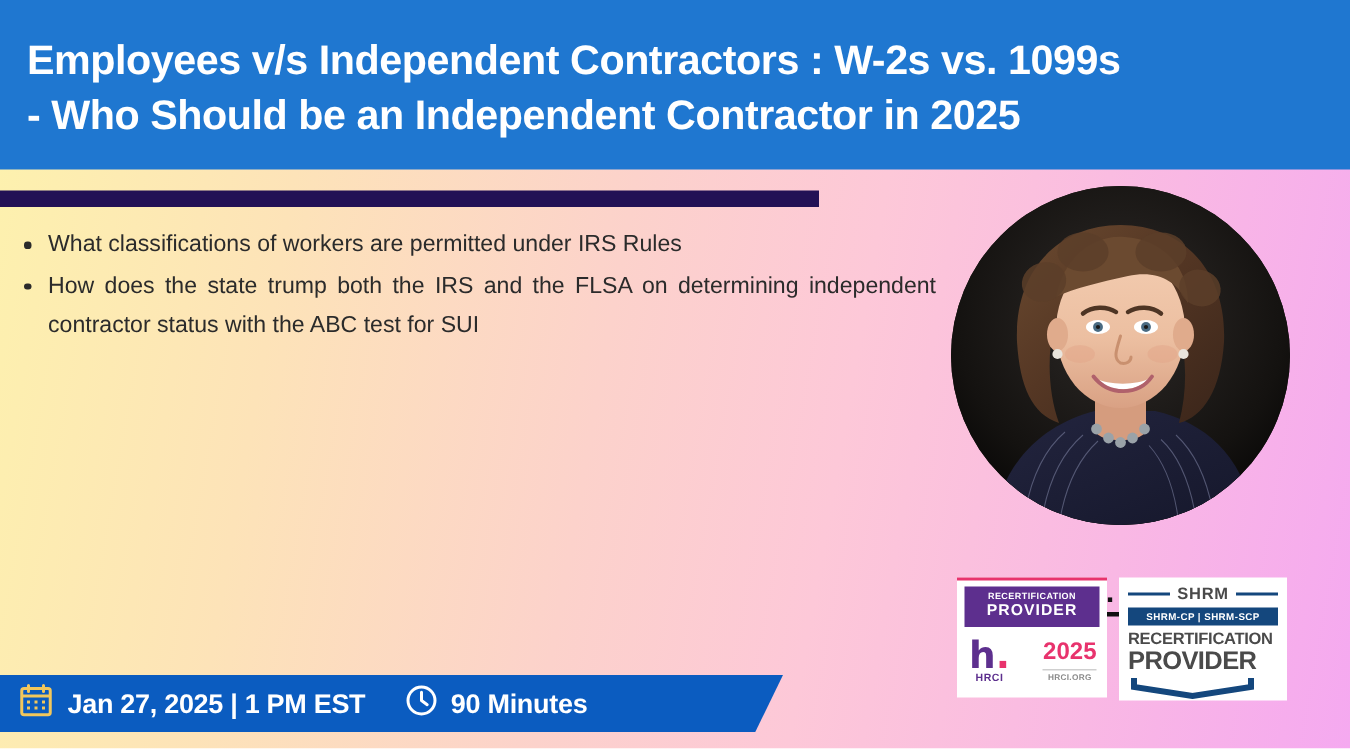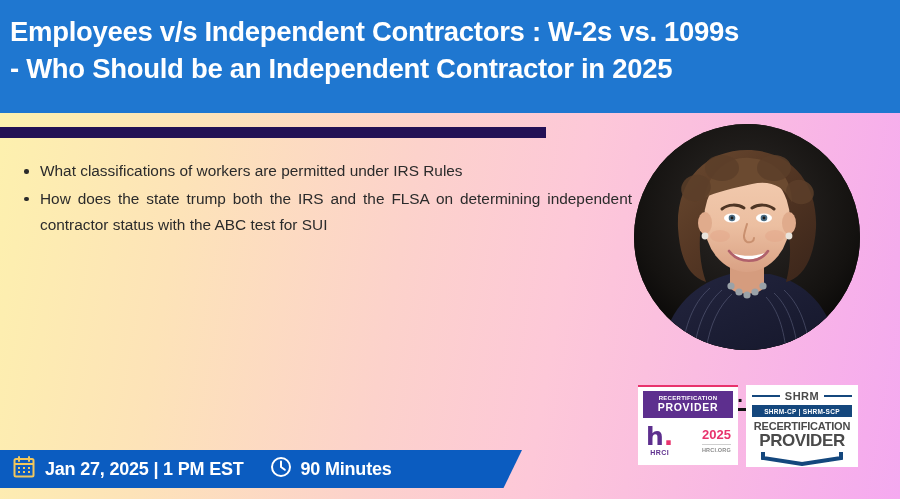--- a/index.html
+++ b/index.html
@@ -30,40 +30,40 @@
     box-sizing: border-box;
     padding: 10px 12px 0 6px;
   }
   .header-title {
     color: #ffffff;
     font-size: 27.5px;
     font-weight: bold;
     line-height: 1.33;
     letter-spacing: -0.3px;
     white-space: pre-line;
-    margin: 4px;
+    margin: 12px;
   }
 
   
   .navy-rule {
     position: absolute;
     left: 0;
     top: 127px;
     width: 546px;
     height: 11px;
     background: #231155;
   }
 
   
   .bullets {
     position: absolute;
     left: 12px;
     top: 150px;
     width: 612px;
-    margin: 8px;
+    margin: 0;
     padding: 0;
     list-style: none;
   }
   .bullets li {
     position: relative;
     padding-left: 20px;
     font-size: 15.4px;
     color: #2b2b2b;
     line-height: 1.73;
     text-align: justify;
@@ -153,32 +153,32 @@
   .hrci-h {
     font-size: 25px;
     font-weight: bold;
     line-height: 0.85;
     color: #5d2f8e;
     font-family: "DejaVu Sans", sans-serif;
   }
   .hrci-h .dot { color: #e8336d; }
   .hrci-word { font-size: 7px; font-weight: bold; color: #5d2f8e; letter-spacing: 0.4px; margin-top: 2px; }
   .hrci-right { text-align: center; }
-  .hrci-year { font-size: 13px; font-weight: bold; color: #e8336d; line-height: 1; }
+  .hrci-year { font-size: 16px; font-weight: bold; color: #e8336d; line-height: 1; }
   .hrci-url { font-size: 5.5px; font-weight: bold; color: #8a8a8a; letter-spacing: 0.2px; margin-top: 3px; border-top:1px solid #cfcfcf; padding-top:2px; }
 
   .badge-shrm {
     width: 112px;
     height: 82px;
     background: #ffffff;
     box-sizing: border-box;
     padding: 5px 6px 2px 6px;
     display: flex;
     flex-direction: column;
-    align-items: center;
+    align-items: flex-start;
   }
   .shrm-rule-row {
     display: flex;
     align-items: center;
     width: 100%;
     gap: 5px;
   }
   .shrm-rule-row .ln { flex: 1; height: 2px; background: #14477d; }
   .shrm-word { font-size: 11px; font-weight: bold; color: #4a4a4a; letter-spacing: 0.5px; }
   .shrm-cp {

